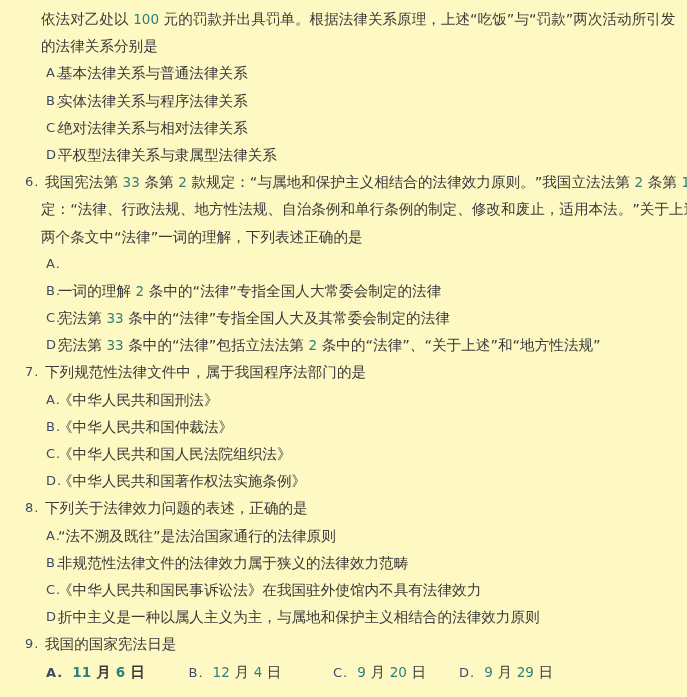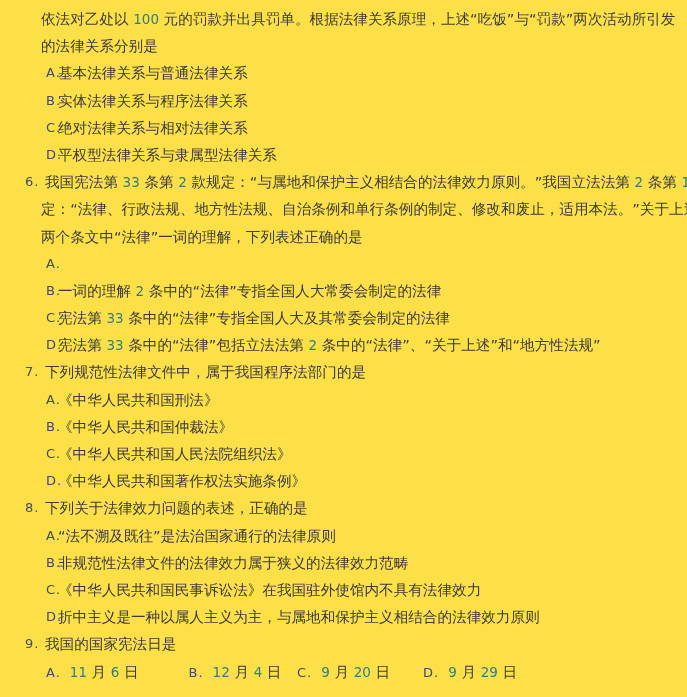--- a/index.html
+++ b/index.html
@@ -4,21 +4,21 @@
 <style>
   html, body {
     margin: 0;
     padding: 0;
     background: #ffffff;
   }
   .page {
     position: relative;
     width: 687px;
     height: 697px;
-    background: #fde047;
+    background: #fef9c3;
     overflow: hidden;
     font-family: "DejaVu Sans", sans-serif;
     color: #3a3a3a;
   }
   .doc {
     position: relative;
     padding-top: 5px;
     font-size: 14.6px;
     line-height: 27.2px;
   }
@@ -44,23 +44,23 @@
     font-size: 13px;
     color: #3e4c66;
     margin-right: 9px;
     letter-spacing: 1px;
   }
   .num {
     color: #2f7e7e;
     font-size: 13.5px;
   }
   .row-item { display: inline-block; vertical-align: top; }
-  .row-item.w0 { width: 127px; }
+  .row-item.w0 { width: 127px; font-weight: bold; }
   .row-item.w1 { width: 124px; text-align: center; }
-  .row-item.w2 { width: 126px; }
+  .row-item.w2 { width: 126px; margin-left: 36px; }
 </style>
 </head>
 <body>
 
 <div class="page">
   <div class="doc">
       <div class="line wrap"><span class="txt">依法对乙处以 </span><span class="num">100</span><span class="txt"> 元的罚款并出具罚单。根据法律关系原理，上述“吃饭”与“罚款”两次活动所引发</span></div>
       <div class="line wrap"><span class="txt">的法律关系分别是</span></div>
       <div class="line option"><span class="marker">A.</span><span class="txt">基本法律关系与普通法律关系</span></div>
       <div class="line option"><span class="marker">B.</span><span class="txt">实体法律关系与程序法律关系</span></div>

